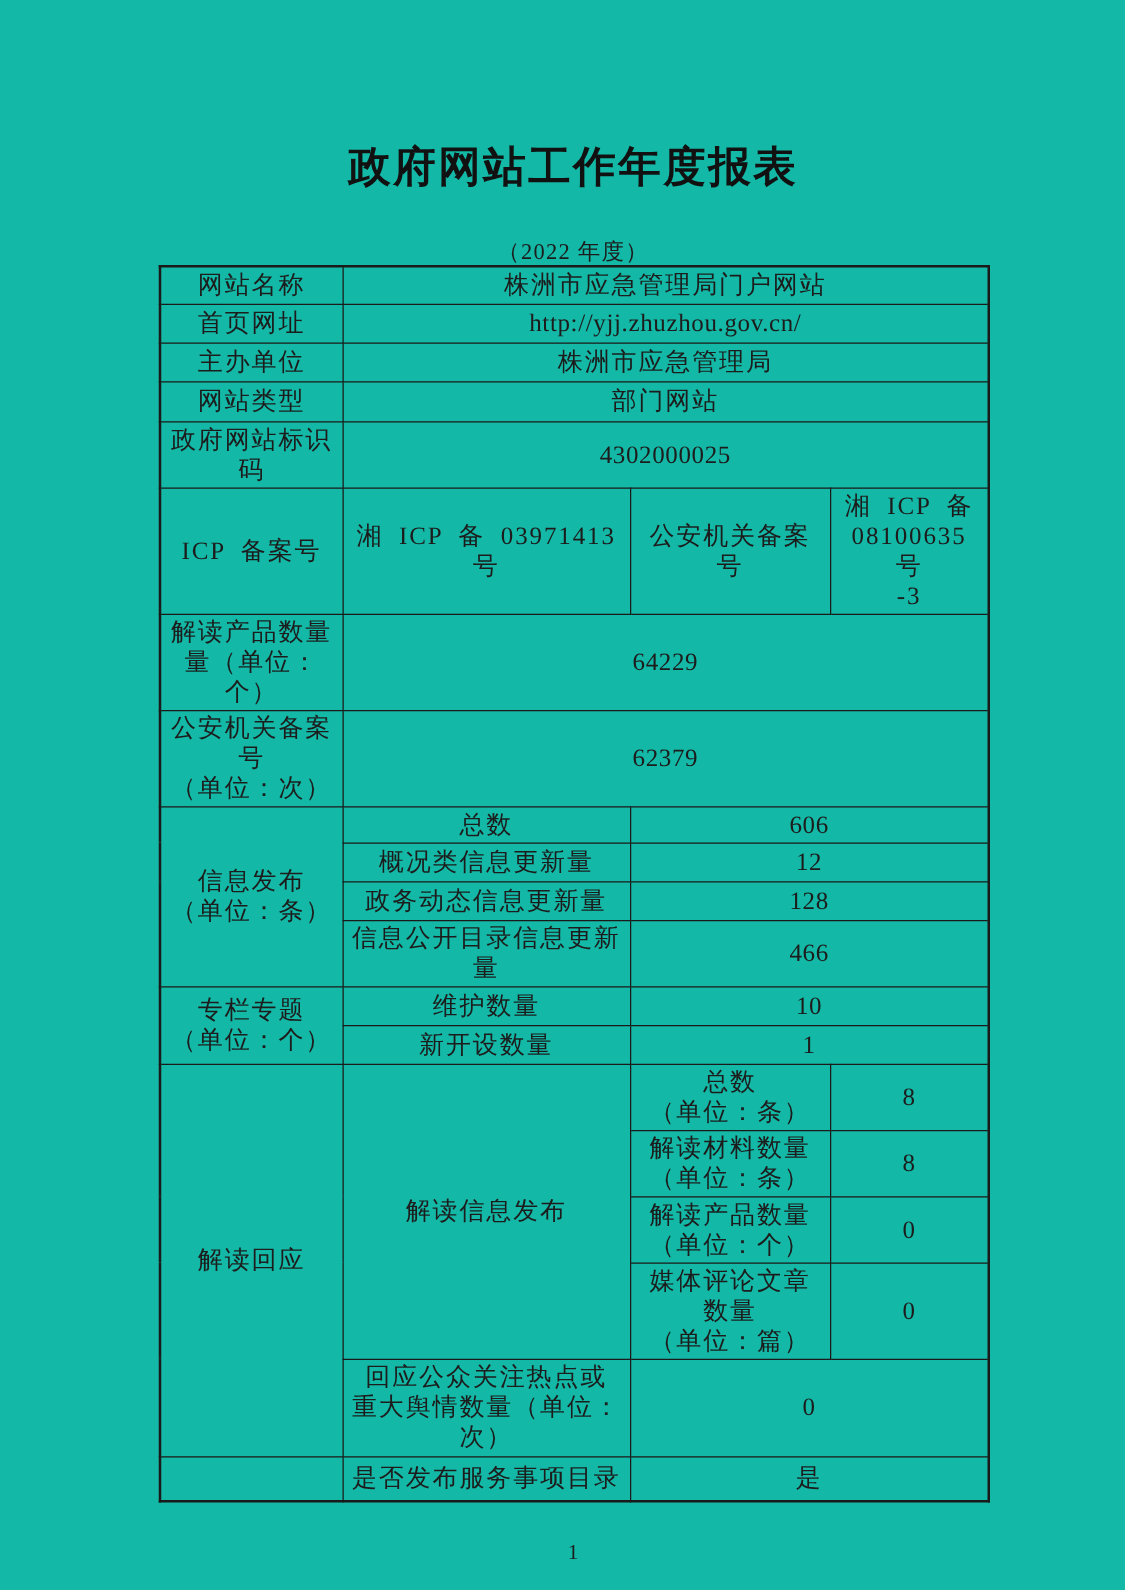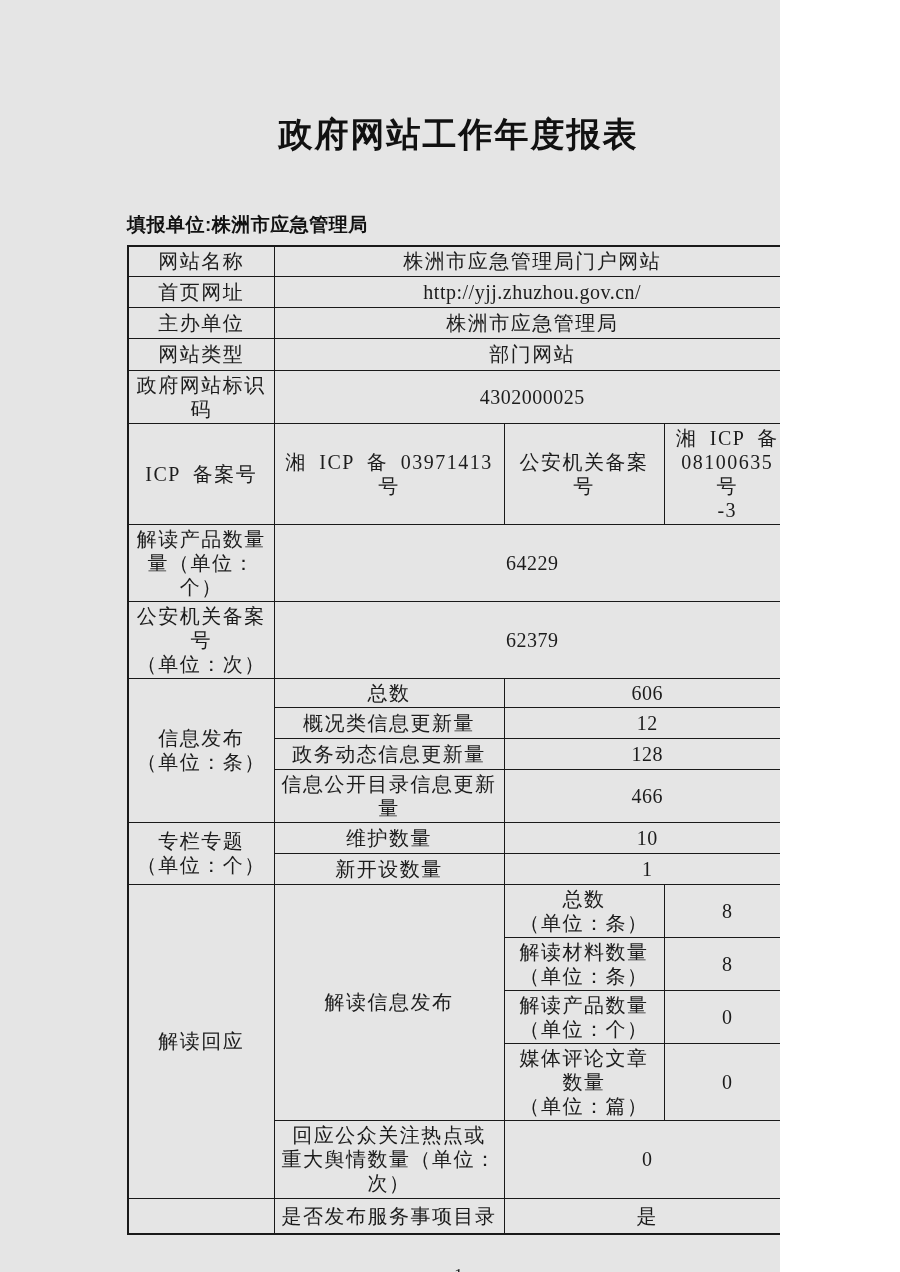--- a/index.html
+++ b/index.html
@@ -1,20 +1,20 @@
 <!DOCTYPE html>
 <html><head>
 <meta charset="utf-8">
 <style>
   html, body { margin: 0; padding: 0; background: #ffffff; }
   .page {
     position: relative;
-    width: 780px;
+    width: 900px;
     height: 1272px;
-    background: #e5e5e5;
+    background: #14b8a6;
     color: #1c1c1c;
     font-family: "Liberation Serif", "DejaVu Serif", serif;
     overflow: hidden;
   }
   .content {
     width: 663px;
     margin-left: 127px;
   }
   .doc-title {
     margin: 0;
@@ -74,21 +74,21 @@
     letter-spacing: 0;
   }
 </style>
 </head>
 <body>
 
 <div class="page">
   <div class="content">
 
     <h1 class="doc-title">政府网站工作年度报表</h1>
-    <div class="reporting-unit">填报单位:株洲市应急管理局</div>
+    <div class="doc-subtitle">（2022 年度）</div>
 
     <table class="report">
       <colgroup>
         <col style="width:146px">
         <col style="width:230px">
         <col style="width:160px">
         <col style="width:127px">
       </colgroup>
       <tbody>
         <tr style="height:30px">

